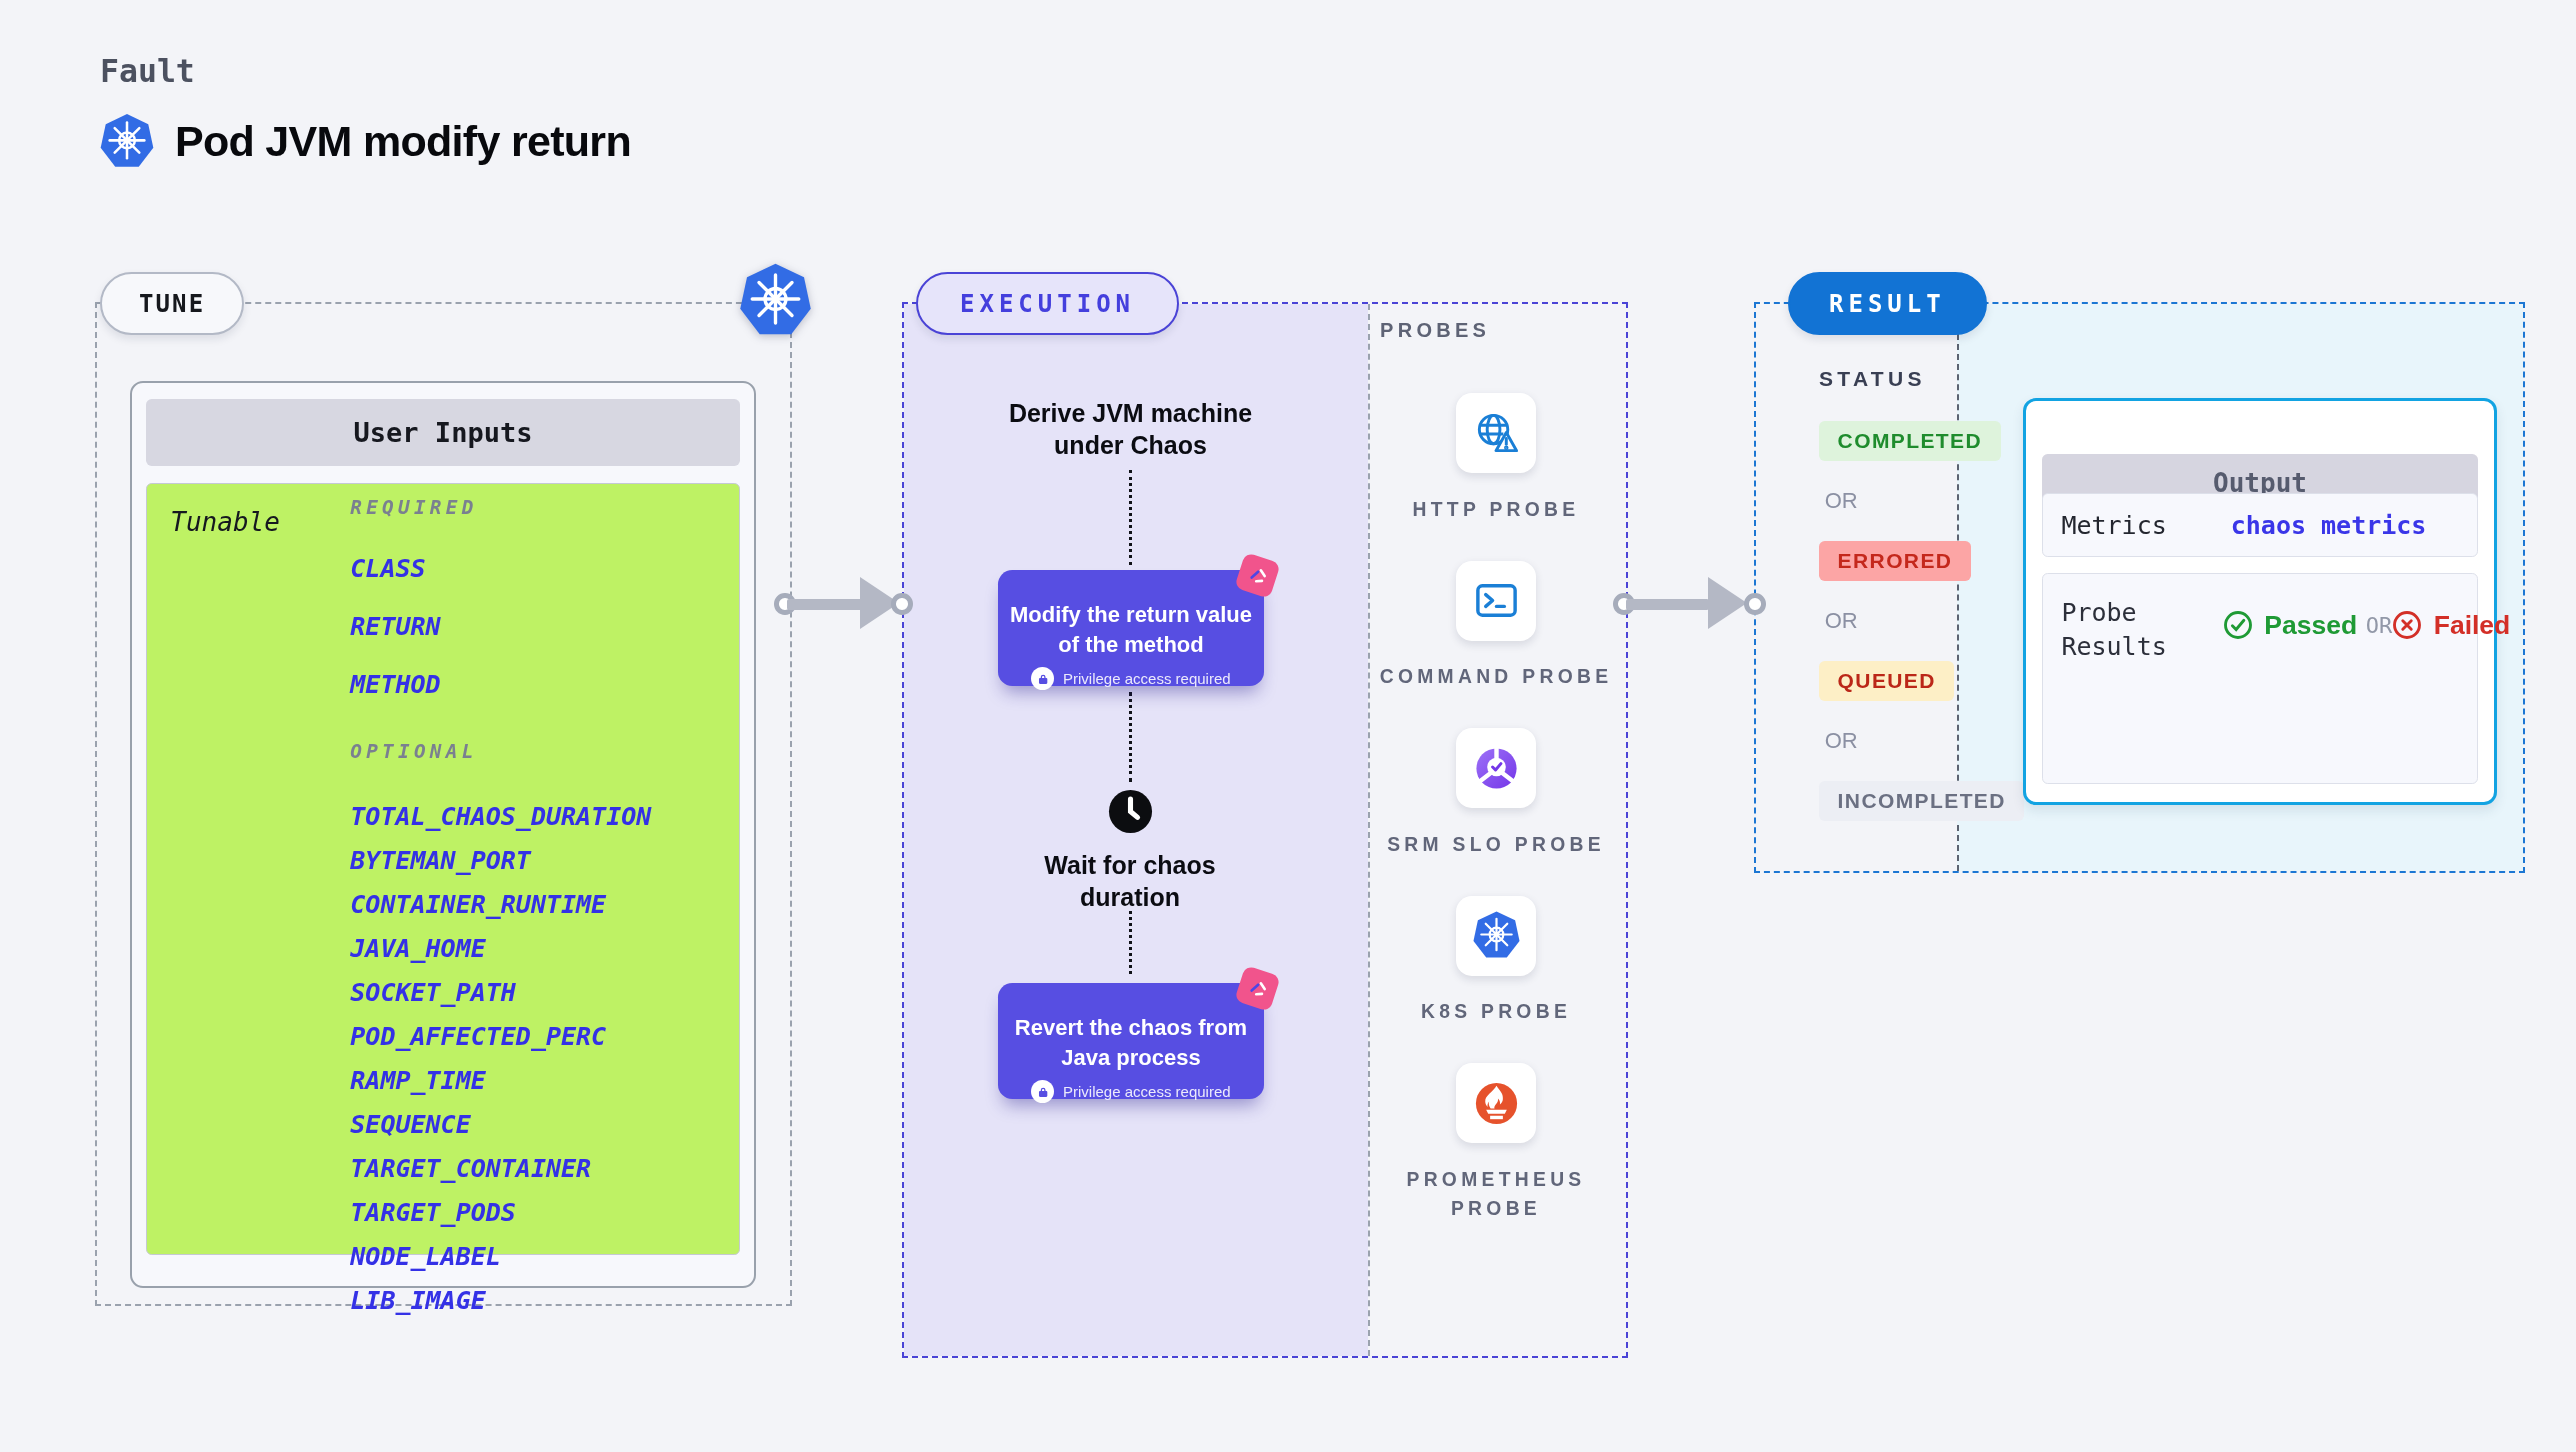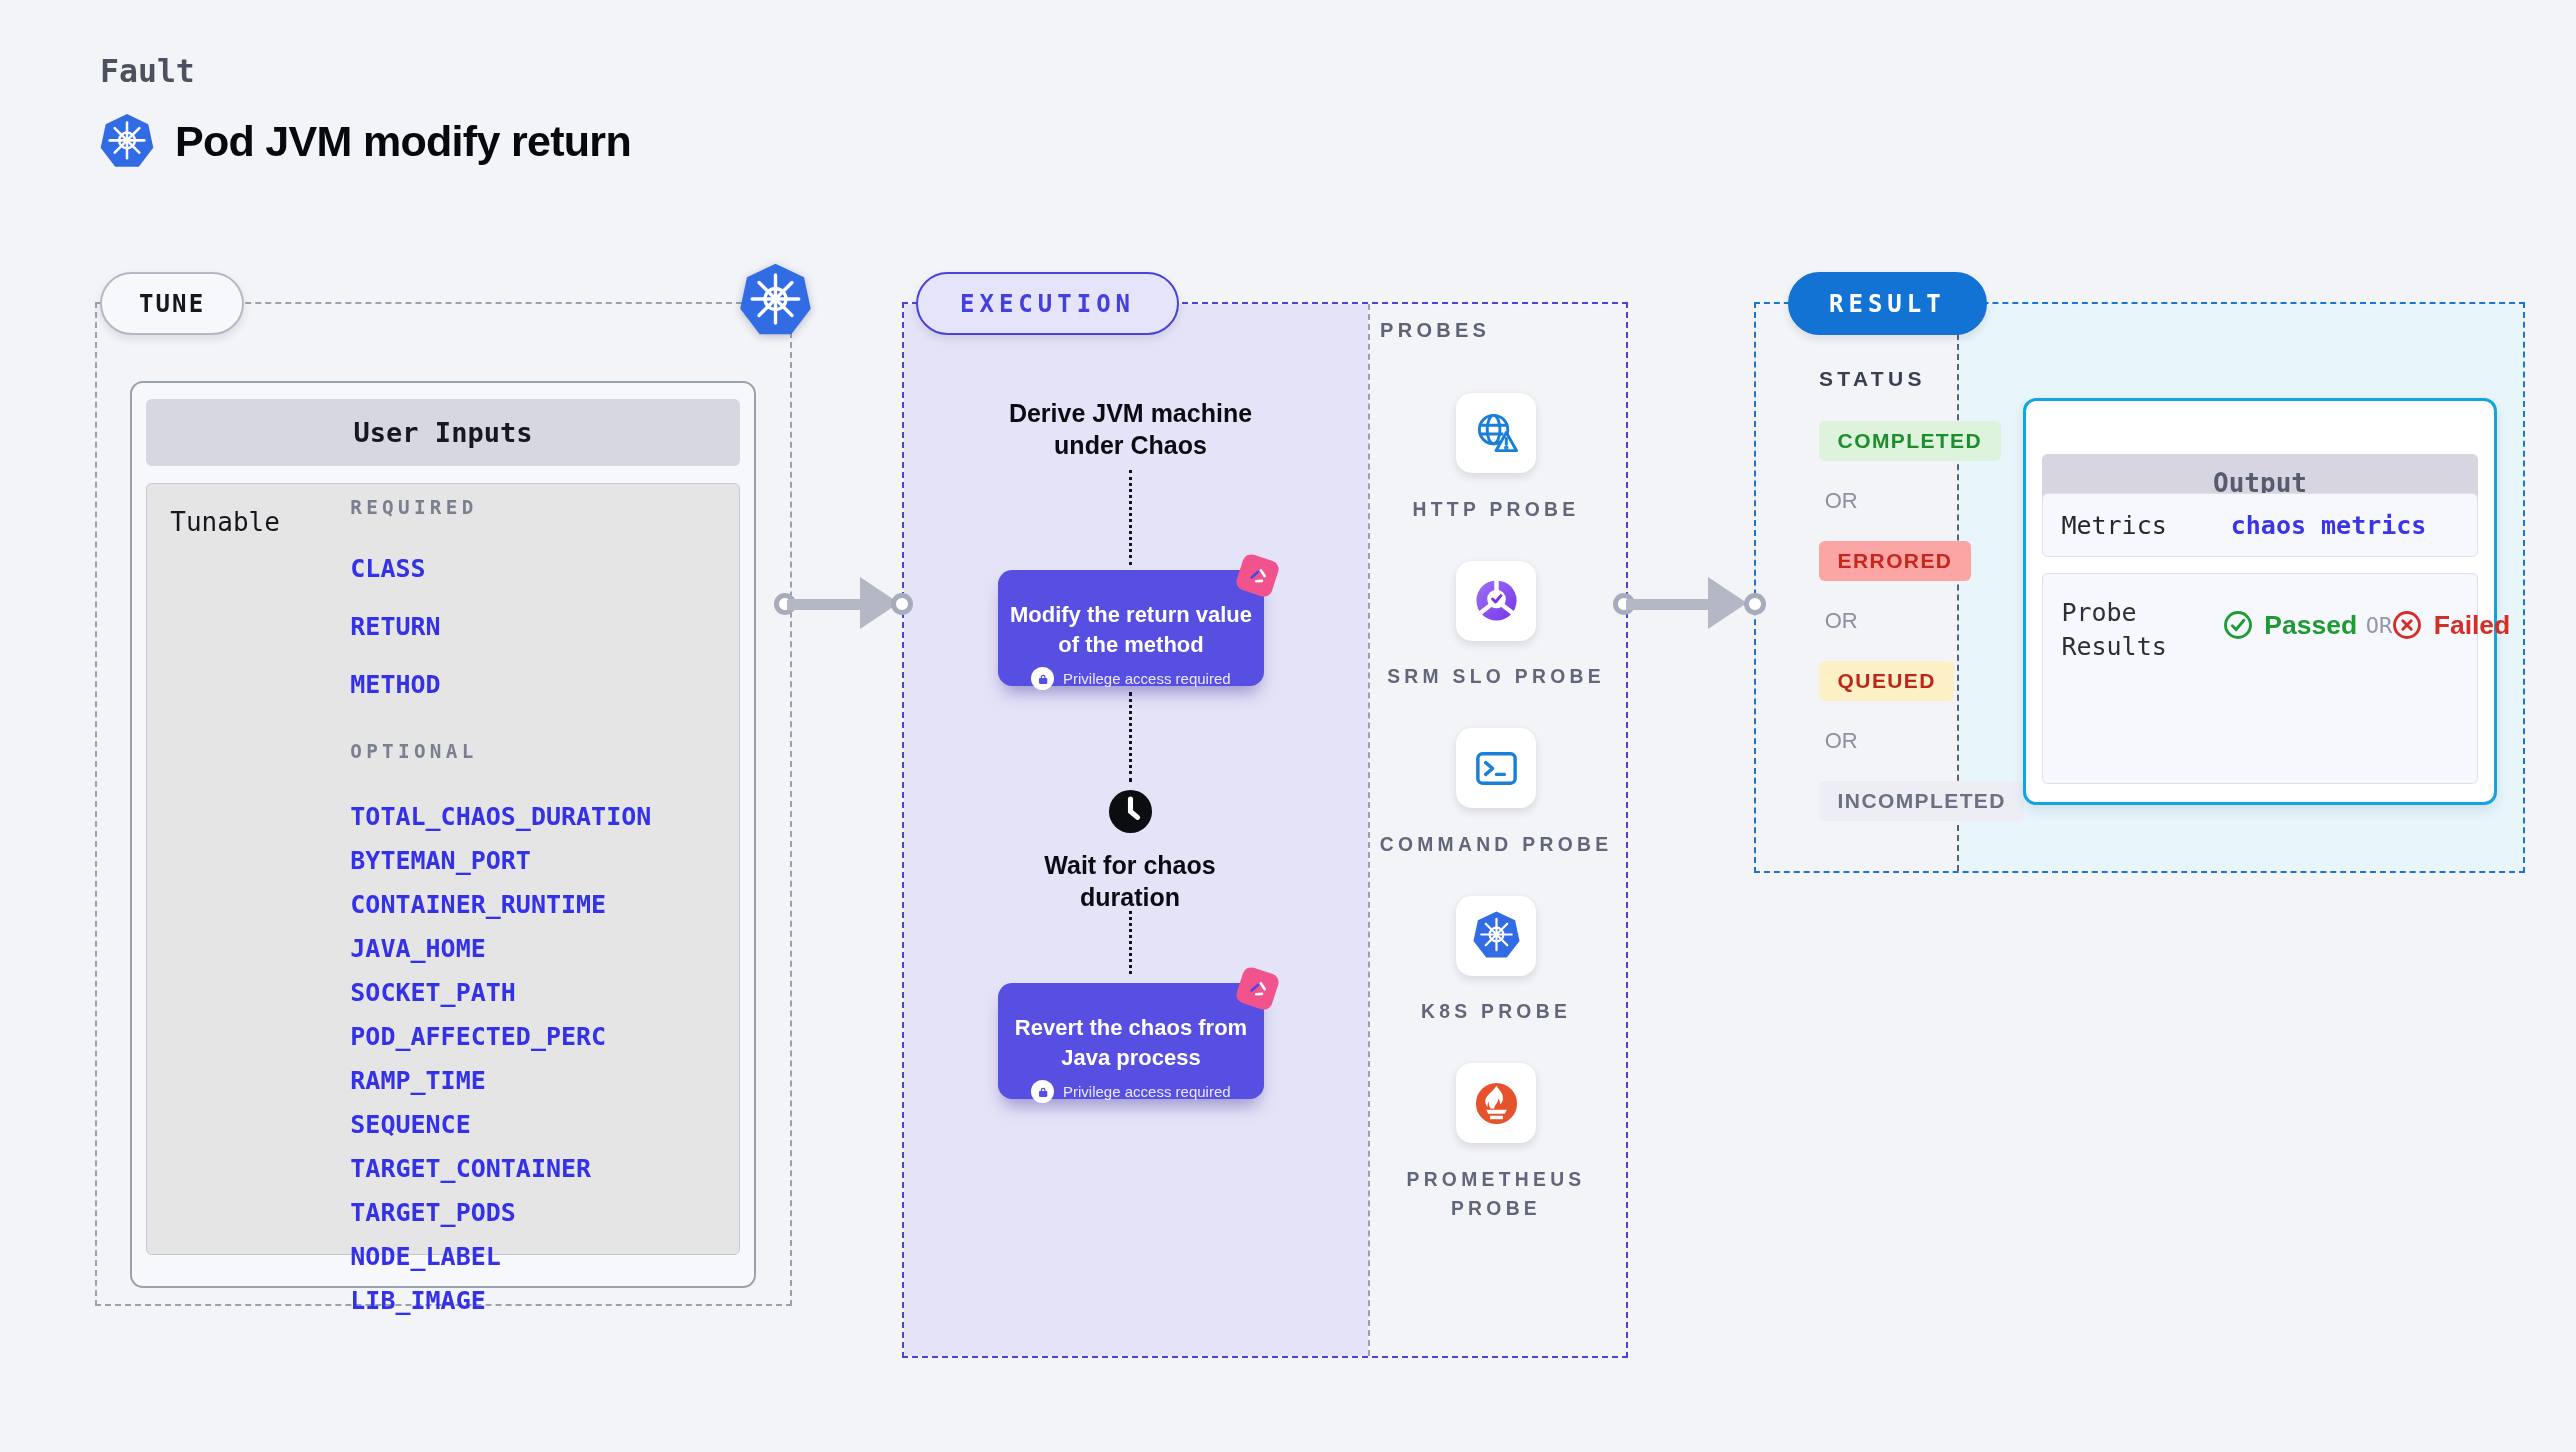--- a/index.html
+++ b/index.html
@@ -25,21 +25,21 @@
   .exec-sep{position:absolute;left:464px;top:0;bottom:0;border-left:2.1px dashed #9aa2ae;}
   .box-result{position:absolute;left:1754px;top:302px;width:767px;height:567px;border:2.1px dashed #1b76d3;z-index:1;}
   .result-fill{position:absolute;left:201px;top:0;bottom:0;right:0;background:#e8f5fb;border-left:2.1px dashed #5b6270;}
 
   
   .tune-k8s{position:absolute;left:738px;top:262px;width:75px;height:77px;z-index:7;filter:drop-shadow(0 2.9px 4.3px rgba(20,25,60,.25));}
 
   
   .ui-card{position:absolute;left:130px;top:381px;width:622px;height:903px;background:#f7f8fc;border:2.9px solid #99a1ac;border-radius:13px;z-index:2;}
   .ui-head{position:absolute;left:14.3px;right:14.3px;top:15.8px;height:67px;background:#d7d7e1;border-radius:5.7px;display:flex;align-items:center;justify-content:center;font-family:"DejaVu Sans Mono",monospace;font-size:27px;font-weight:600;color:#16181f;}
-  .ui-list{position:absolute;left:14.3px;right:14.3px;top:100px;bottom:31.5px;background:#e5e5e5;border:1.4px solid #c5c9d3;border-radius:5.7px;}
+  .ui-list{position:absolute;left:14.3px;right:14.3px;top:100px;bottom:31.5px;background:#bef264;border:1.4px solid #c5c9d3;border-radius:5.7px;font-style:italic;}
   .tunable{position:absolute;left:23px;top:23px;font-family:"DejaVu Sans Mono",monospace;font-size:26px;color:#16181f;}
   .param-col{position:absolute;left:203px;top:12px;display:flex;flex-direction:column;}
   .sec-heading{font-family:"DejaVu Sans Mono",monospace;font-size:19.3px;font-weight:600;letter-spacing:4.3px;color:#7a8090;margin:10px 0 5.7px 0;}
   .param-item{font-family:"DejaVu Sans Mono",monospace;font-size:25px;font-weight:600;color:#3431e6;}
   .req-list .param-item{margin-top:29px;}
   .opt-list .param-item{margin-top:15px;}
   .opt-list{margin-top:18.6px;display:flex;flex-direction:column;}
   .req-list{display:flex;flex-direction:column;}
 
   
@@ -249,49 +249,49 @@
             <path d="M17 33h54M16 51h48"></path>
             <path d="M70 48 L91 85 L49 85 Z" fill="#fff" stroke-linejoin="round"></path>
             <line x1="70" y1="60" x2="70" y2="72" stroke-linecap="round"></line>
             <circle cx="70" cy="79" r="1.6" fill="#1a7fd6"></circle>
           </svg>
 
         </div>
         <div class="probe-label">HTTP PROBE</div>
       </div>
       <div class="probe">
+        <div class="probe-card" data-icon="terminal">
+
+          <svg class="i-term" viewBox="0 0 100 100" fill="none" stroke="#1a7fd6" stroke-width="7" stroke-linecap="round" stroke-linejoin="round">
+            <rect x="12" y="20" width="76" height="60" rx="9"></rect>
+            <path d="M28 38l14 12-14 12"></path>
+            <line x1="50" y1="62" x2="66" y2="62"></line>
+          </svg>
+
+        </div>
+        <div class="probe-label">COMMAND PROBE</div>
+      </div>
+      <div class="probe">
         <div class="probe-card" data-icon="slo-check">
 
           <svg class="i-slo" viewBox="0 0 100 100">
             <circle cx="50" cy="50" r="41" fill="url(#slog)"></circle>
             <g stroke="#fff" stroke-width="9" stroke-linecap="round">
               <line x1="50" y1="46" x2="50" y2="7"></line>
               <line x1="50" y1="50" x2="15" y2="77"></line>
               <line x1="50" y1="50" x2="85" y2="77"></line>
             </g>
             <circle cx="50" cy="47" r="19" fill="#fff"></circle>
             <path d="M42 47l6 6 11-13" stroke="#7436e8" stroke-width="6" fill="none" stroke-linecap="round" stroke-linejoin="round"></path>
           </svg>
 
         </div>
         <div class="probe-label">SRM SLO PROBE</div>
       </div>
       <div class="probe">
-        <div class="probe-card" data-icon="terminal">
-
-          <svg class="i-term" viewBox="0 0 100 100" fill="none" stroke="#1a7fd6" stroke-width="7" stroke-linecap="round" stroke-linejoin="round">
-            <rect x="12" y="20" width="76" height="60" rx="9"></rect>
-            <path d="M28 38l14 12-14 12"></path>
-            <line x1="50" y1="62" x2="66" y2="62"></line>
-          </svg>
-
-        </div>
-        <div class="probe-label">COMMAND PROBE</div>
-      </div>
-      <div class="probe">
         <div class="probe-card" data-icon="kubernetes">
 
           <svg class="i-k8s" viewBox="0 0 100 100">
             <use href="#k8s-logo"></use>
           </svg>
 
         </div>
         <div class="probe-label">K8S PROBE</div>
       </div>
       <div class="probe">

